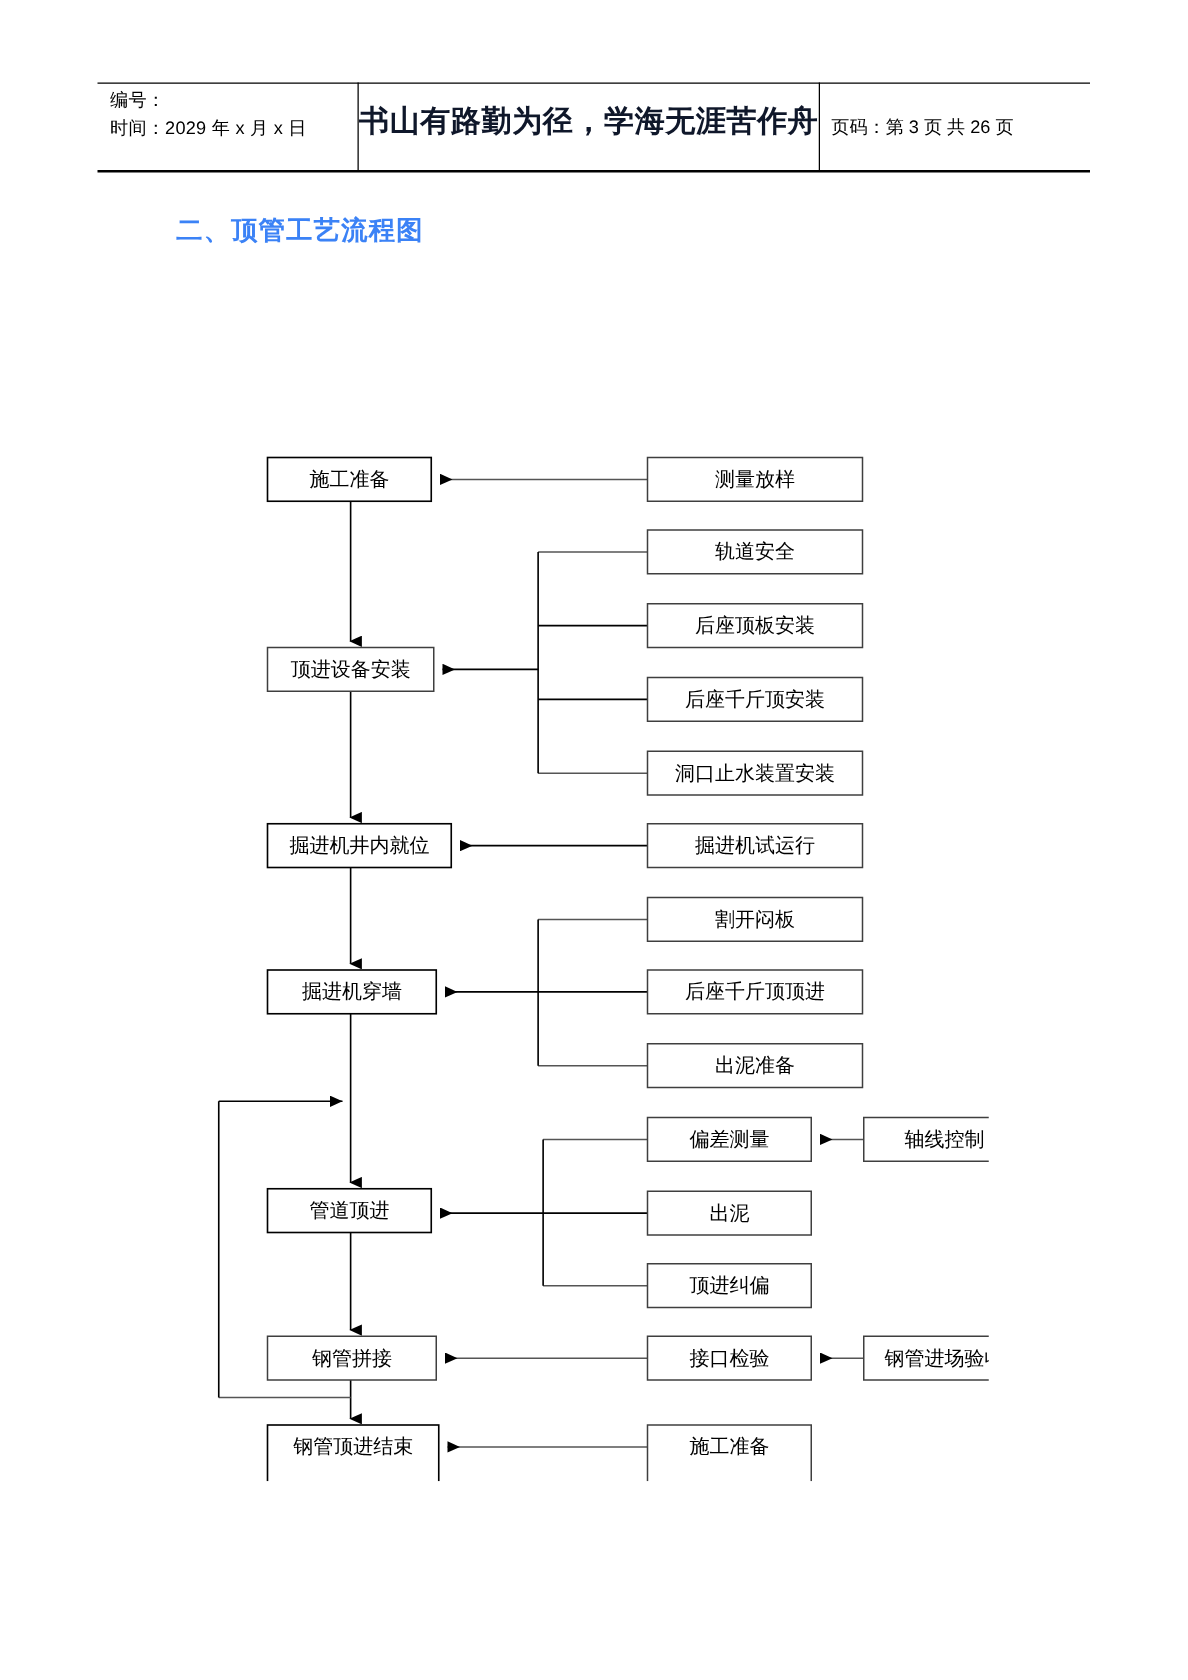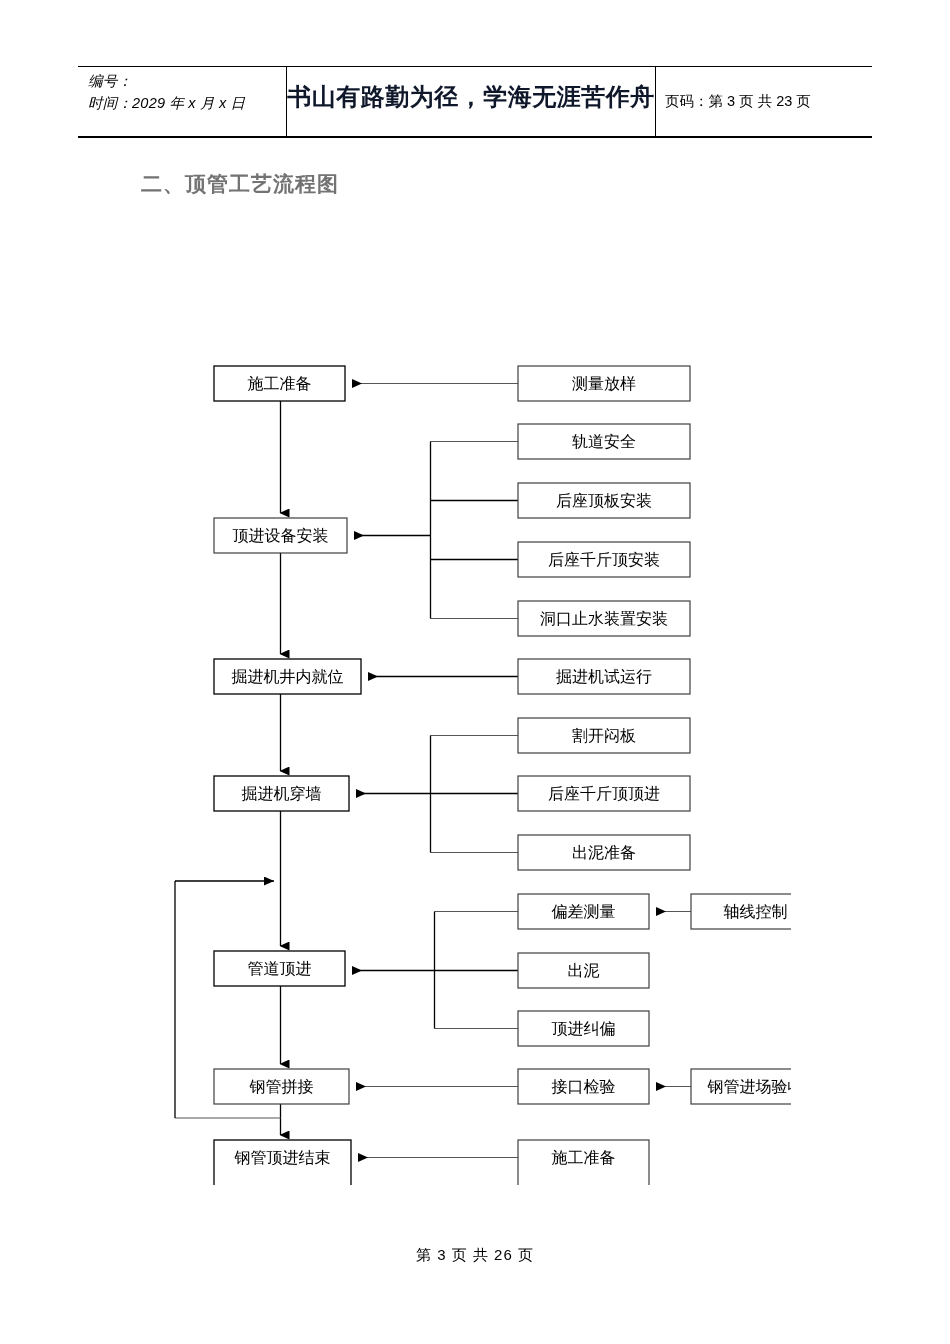--- a/index.html
+++ b/index.html
@@ -58,21 +58,20 @@
 
   .hdr-left {
     position: absolute;
     left: 88px;
     top: 71px;
     width: 192px;
     font-size: 14.5px;
     line-height: 1.5;
     color: #000;
     letter-spacing: 0.2px;
-    font-style: italic;
   }
   .hdr-left div { white-space: nowrap; }
 
   .hdr-center {
     position: absolute;
     left: 287px;
     top: 66px;
     width: 368px;
     height: 61px;
     display: flex;
@@ -99,21 +98,21 @@
   }
 
   
   .section-title {
     position: absolute;
     left: 141px;
     top: 170px;
     font-size: 21px;
     font-weight: 700;
     letter-spacing: 1px;
-    color: #737373;
+    color: #3b82f6;
     white-space: nowrap;
   }
 
   
   .flow-wrap {
     position: absolute;
     left: 0;
     top: 340px;
     width: 791px;
     height: 845px;
@@ -172,21 +171,21 @@
     <div class="hdr-sep-1"></div>
     <div class="hdr-sep-2"></div>
 
     <div class="hdr-left">
       <div>编号：</div>
       <div>时间：2029 年 x 月 x 日</div>
     </div>
 
     <div class="hdr-center">书山有路勤为径，学海无涯苦作舟</div>
 
-    <div class="hdr-right">页码：第 3 页  共 23 页</div>
+    <div class="hdr-right">页码：第 3 页  共 26 页</div>
   </div>
 
   <div class="section-title">二、顶管工艺流程图</div>
 
   <div class="flow-wrap">
     <svg class="flow" width="950" height="845" viewBox="0 340 950 845">
       <defs>
         <marker id="arrL" markerWidth="11" markerHeight="9" refX="10" refY="4.5" orient="auto" markerUnits="userSpaceOnUse">
           <path d="M10,0 L10,9 L0,4.5 Z" fill="#000"></path>
         </marker>
@@ -343,17 +342,14 @@
         <rect class="bx" x="691" y="894" width="129" height="35"></rect>
         <text class="lbl" x="755.5" y="912.5">轴线控制</text>
       </g>
       <g>
         <rect class="bx" x="691" y="1069" width="129" height="35"></rect>
         <text class="lbl" x="755.5" y="1087.5">钢管进场验收</text>
       </g>
     </svg>
   </div>
 
-  <div class="footer">
-    <span class="fnum">第 3 页 共 26 页</span>
-  </div>
 
 </div>
 
 </body></html>

